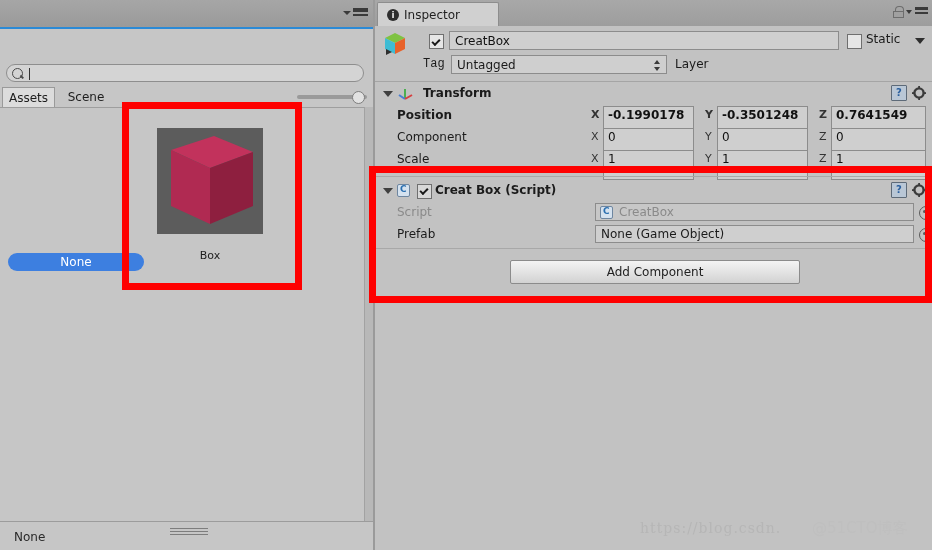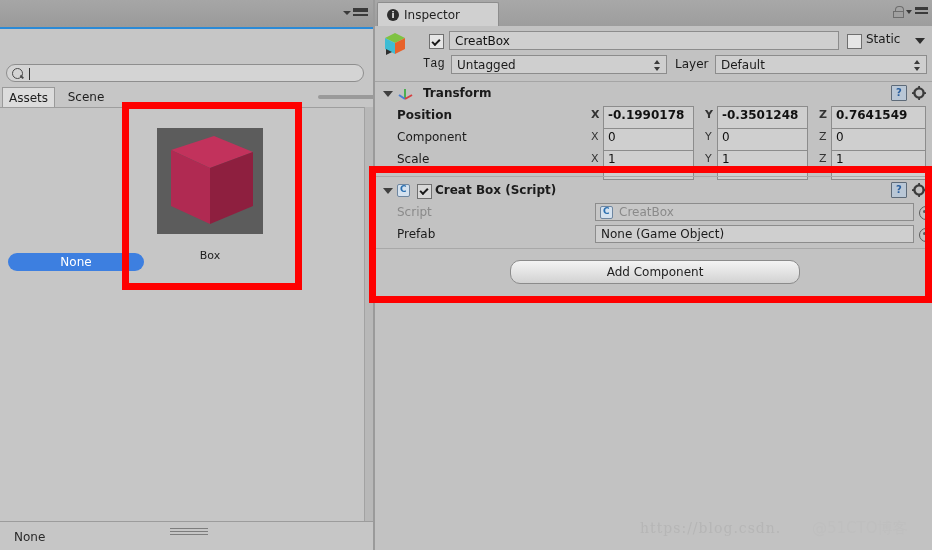--- a/index.html
+++ b/index.html
@@ -32,21 +32,21 @@
 
   .search-row{position:absolute;left:0;top:60px;width:375px;height:27px;background:#c6c6c6;}
   .search-box{position:absolute;left:6px;top:4px;width:358px;height:18px;
      background:#d4d4d4;border:1px solid #8e8e8e;border-radius:9px;box-sizing:border-box;}
   .search-box .mag{position:absolute;left:5px;top:3px;width:9px;height:9px;border:1.5px solid #4a4a4a;
      border-radius:50%;}
   .search-box .mag:after{content:"";position:absolute;left:7px;top:7px;width:4px;height:1.5px;
      background:#4a4a4a;transform:rotate(45deg);}
   .search-box .caret{position:absolute;left:22px;top:3px;width:1px;height:12px;background:#333;}
 
-  .tabs-row{position:absolute;left:0;top:87px;width:375px;height:20px;background:#c6c6c6;padding-left:21px;}
+  .tabs-row{position:absolute;left:0;top:87px;width:375px;height:20px;background:#c6c6c6;}
   .tab{position:absolute;top:0;height:20px;font-size:12px;color:#1d1d1d;line-height:20px;
      text-align:center;box-sizing:border-box;cursor:pointer;}
   .tab.sel{left:2px;width:53px;background:#dcdcdc;border:1px solid #9a9a9a;border-bottom:none;}
   .tab.unsel{left:58px;width:56px;background:transparent;}
   .zoom-slider{position:absolute;right:8px;top:8px;width:70px;height:4px;background:#9a9a9a;border-radius:2px;}
   .zoom-knob{position:absolute;right:2px;top:-4px;width:11px;height:11px;border-radius:50%;
      background:#e2e2e2;border:1px solid #7d7d7d;cursor:pointer;}
 
   .grid-area{position:absolute;left:0;top:107px;width:375px;height:414px;background:#c6c6c6;
      border-top:1px solid #9e9e9e;}
@@ -149,21 +149,21 @@
 
   .script-mini{position:absolute;left:4px;top:2px;width:13px;height:13px;background:#d5e2ef;
      border:1px solid #6e86a0;box-sizing:border-box;border-radius:2px;}
   .script-mini:after{content:"C";position:absolute;left:2px;top:-1px;font-size:9px;font-weight:bold;color:#2a6fb0;}
 
   .comp-check{position:absolute;width:13px;height:13px;background:#d8d8d8;border:1px solid #6f6f6f;cursor:pointer;}
   .comp-check:after{content:"";position:absolute;left:2px;top:3px;width:6px;height:3px;
      border-left:2px solid #1a1a1a;border-bottom:2px solid #1a1a1a;transform:rotate(-45deg);}
 
   .add-comp{position:absolute;left:135px;top:260px;width:288px;height:22px;
-     background:linear-gradient(#f4f4f4,#d2d2d2);border:1px solid #8b8b8b;border-radius:10px;
+     background:linear-gradient(#f4f4f4,#d2d2d2);border:1px solid #8b8b8b;border-radius:2px;
      font-size:12px;color:#222;line-height:22px;text-align:center;cursor:pointer;}
 
   .divider{position:absolute;left:0;width:557px;height:1px;background:#a8a8a8;}
 
   
   .redbox{position:absolute;border:7px solid #fe0000;box-sizing:border-box;pointer-events:none;}
 
   
   .wm{position:absolute;left:640px;top:520px;font-size:14px;color:#b6b6b6;
      font-family:"DejaVu Serif","Liberation Serif",serif;letter-spacing:1px;}
@@ -266,27 +266,20 @@
 
       <div class="tag-lbl">Tag</div>
       <div class="tag-dd">
         <span>Untagged</span>
         <span class="dd-arrows">
             <i class="u"></i>
             <i class="d"></i>
           </span>
       </div>
       <div class="layer-lbl">Layer</div>
-      <div class="layer-dd">
-        <span>Default</span>
-        <span class="dd-arrows">
-            <i class="u"></i>
-            <i class="d"></i>
-          </span>
-      </div>
     </div>
 
     <div class="comp" style="top:83px;height:90px;">
       <div class="comp-head">
         <div class="foldout"></div>
         <svg style="position:absolute;left:22px;top:3px;" width="17" height="17" viewBox="0 0 17 17">
           <line x1="8" y1="13" x2="8" y2="3" stroke="#4caf50" stroke-width="2"></line>
           <line x1="8" y1="13" x2="2" y2="9" stroke="#4a7fd4" stroke-width="2"></line>
           <line x1="8" y1="13" x2="15" y2="9" stroke="#d64040" stroke-width="2"></line>
         </svg>

